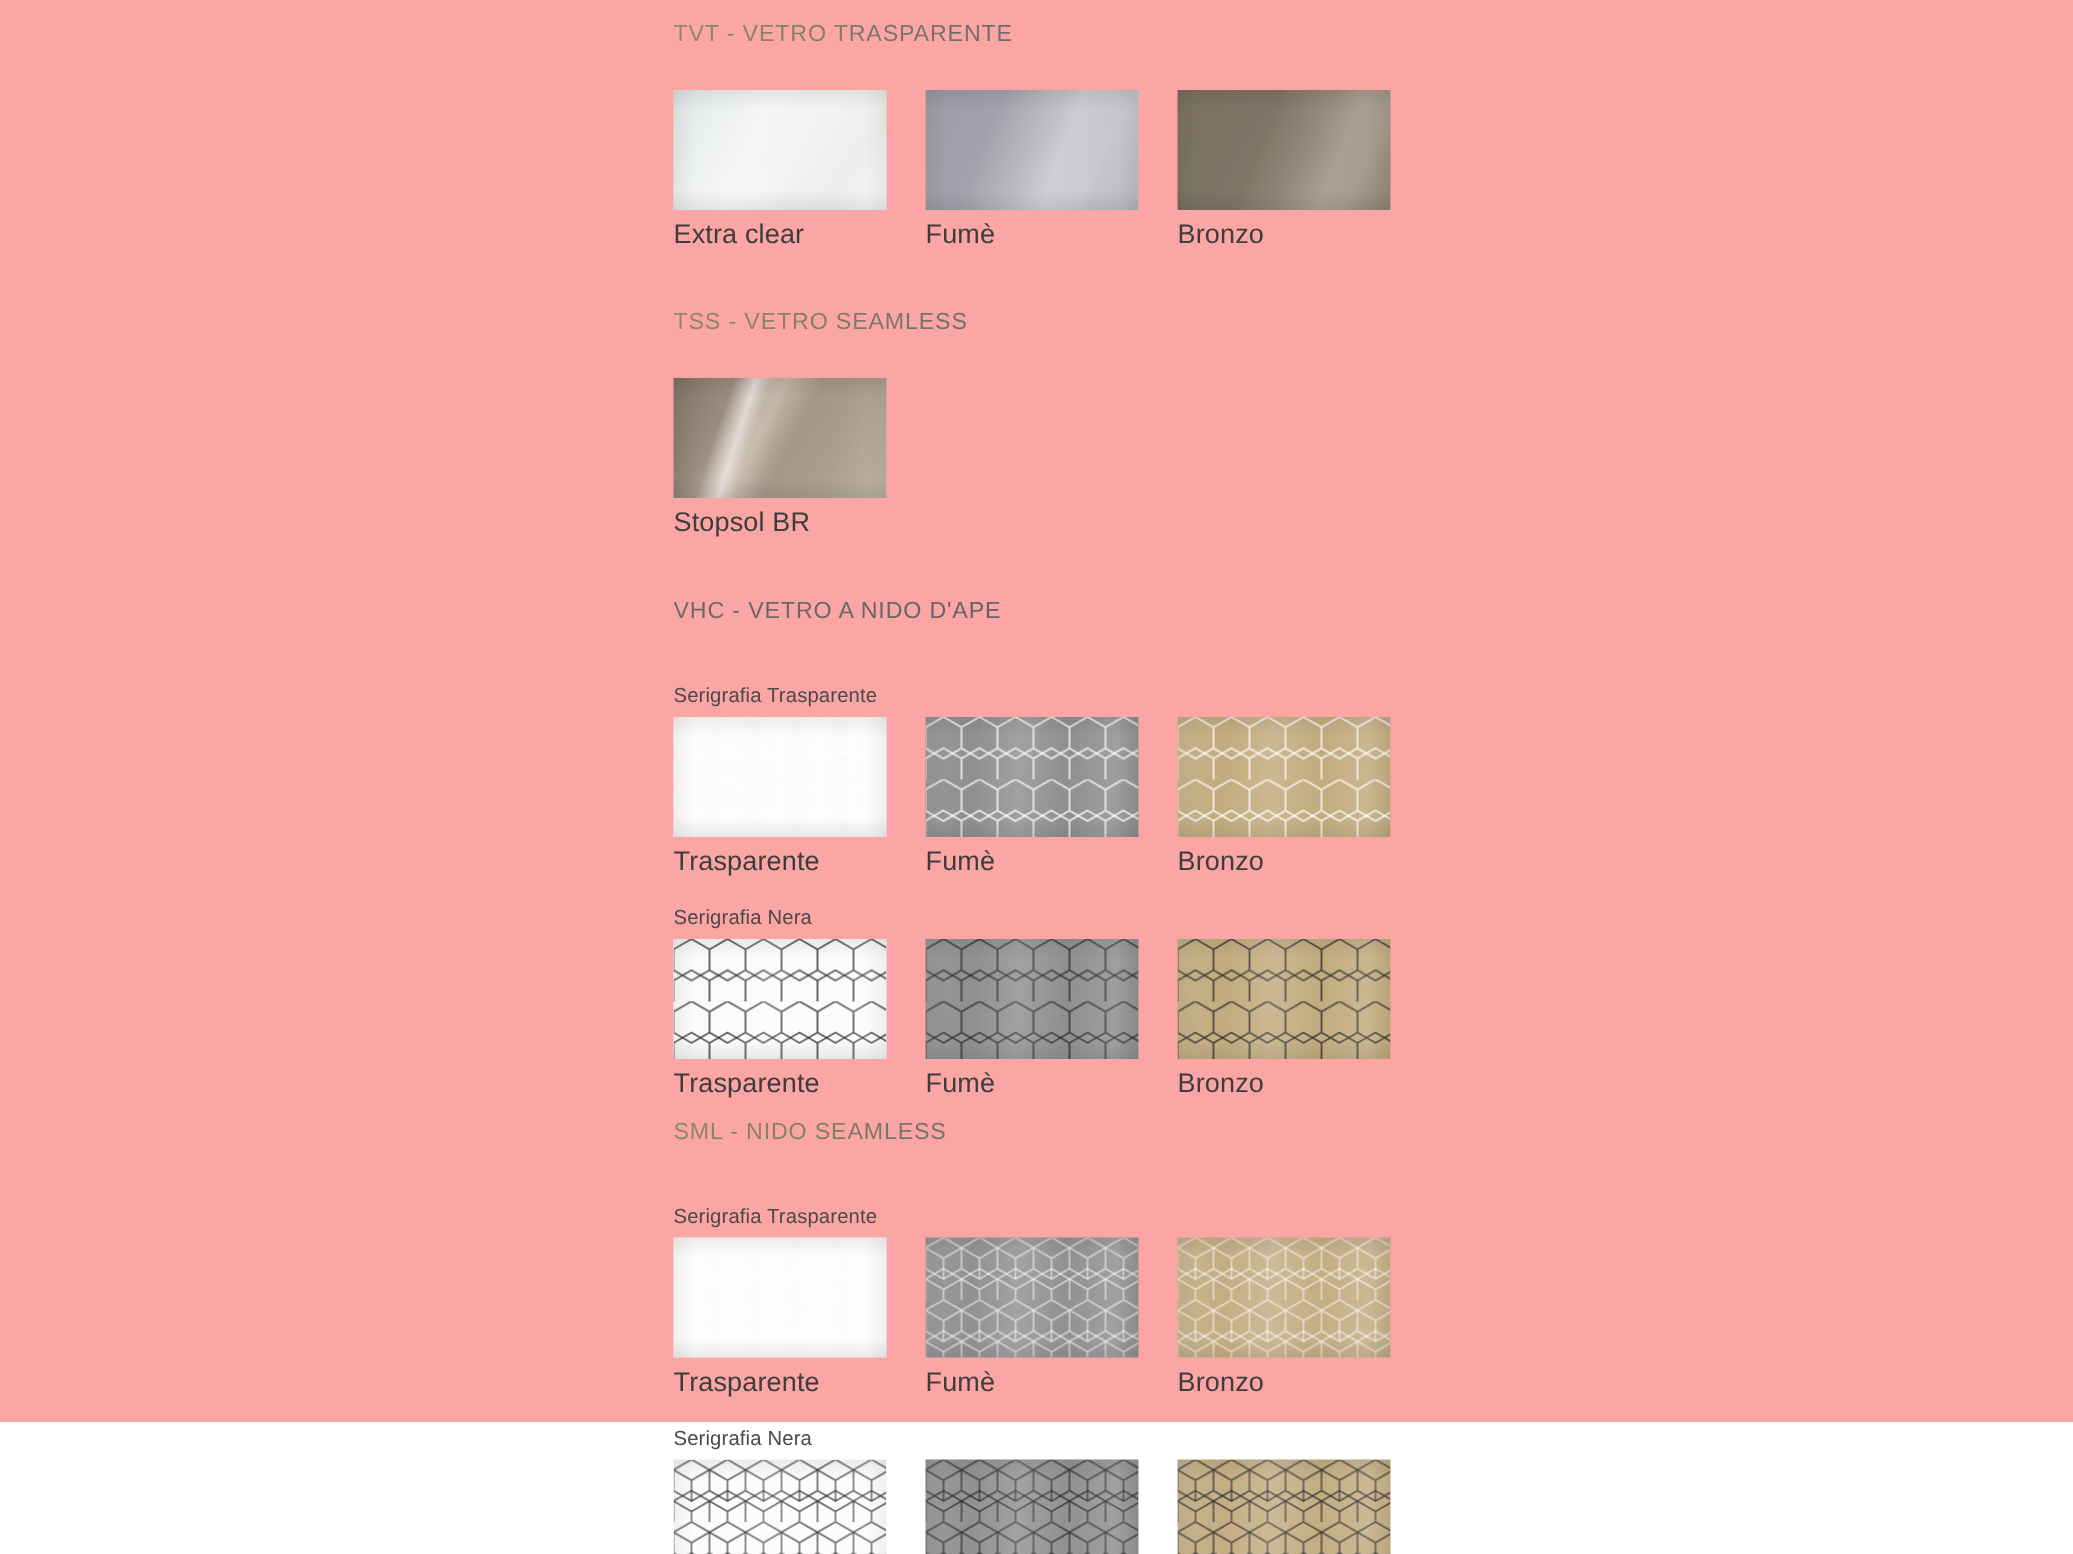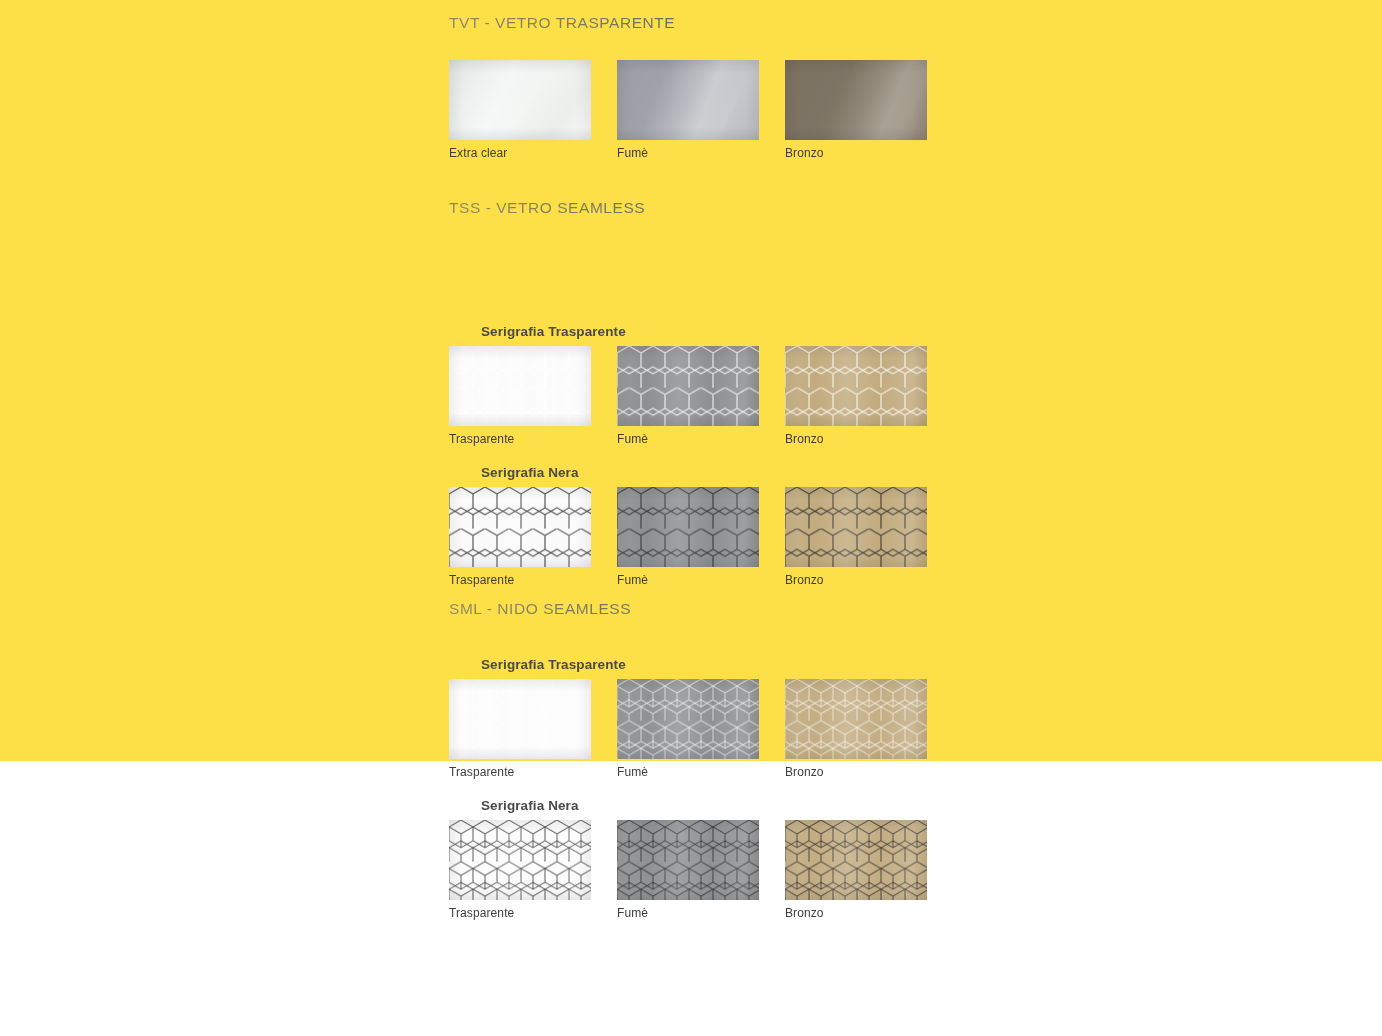--- a/index.html
+++ b/index.html
@@ -12,22 +12,22 @@
     width: 1382px;
     height: 1036px;
     overflow: hidden;
     font-family: "Liberation Sans", sans-serif;
     -webkit-font-smoothing: antialiased;
   }
 
   .page {
     position: relative;
     width: 1382px;
-    height: 761px;
-    background: #fde047;
+    height: 948px;
+    background: #fca5a5;
   }
 
   
   .content {
     position: absolute;
     left: 449px;
     top: 0;
     width: 560px;
   }
 
@@ -44,24 +44,23 @@
     -webkit-text-fill-color: transparent;
   }
   .section-heading.neutral {
     background-image: linear-gradient(90deg, #6a6b63 0%, #62646a 30%, #5a5c61 70%, #585a5f 100%);
   }
 
   
   .sub-heading {
     font-size: 13.5px;
     color: #4a4a4a;
-    font-weight: 700;
+    font-weight: 400;
     letter-spacing: 0.1px;
     white-space: nowrap;
-    margin-left: 32px;
   }
 
   
   .swatch-row {
     display: flex;
     gap: 26px;
   }
   .swatch-cell {
     width: 142px;
   }
@@ -70,21 +69,21 @@
     height: 80px;
     position: relative;
     overflow: hidden;
     background: #ddd;
   }
   .swatch .pattern {
     position: absolute;
     inset: 0;
   }
   .swatch-label {
-    font-size: 12px;
+    font-size: 18px;
     color: #3d3d3d;
     letter-spacing: 0.1px;
     margin-top: 6px;
     white-space: nowrap;
   }
 
   
   .g-extraclear {
     background:
       linear-gradient(113deg, rgba(255,255,255,0) 0%, rgba(255,255,255,.55) 38%, rgba(255,255,255,0) 60%),
@@ -252,24 +251,31 @@
           </div>
           <div class="swatch-label">Bronzo</div>
         </div>
       </div>
     </div>
 
     <div style="padding-top:39px">
       <div class="section-heading">TSS - VETRO SEAMLESS</div>
 
       <div class="swatch-row" style="margin-top:28px">
+        <div class="swatch-cell">
+          <div class="swatch g-stopsol-br">
+            <div class="vignette"></div>
+          </div>
+          <div class="swatch-label">Stopsol BR</div>
+        </div>
       </div>
     </div>
 
     <div style="padding-top:40px">
+      <div class="section-heading neutral">VHC - VETRO A NIDO D'APE</div>
 
       <div style="margin-top:39px">
         <div class="sub-heading">Serigrafia Trasparente</div>
         <div class="swatch-row" style="margin-top:7px">
           <div class="swatch-cell">
             <div class="swatch t-trasparente">
               <svg class="tile pattern">
                   <rect width="100%" height="100%" fill="url(#honey-light)"></rect>
                 </svg>
               <div class="band-soft"></div>

